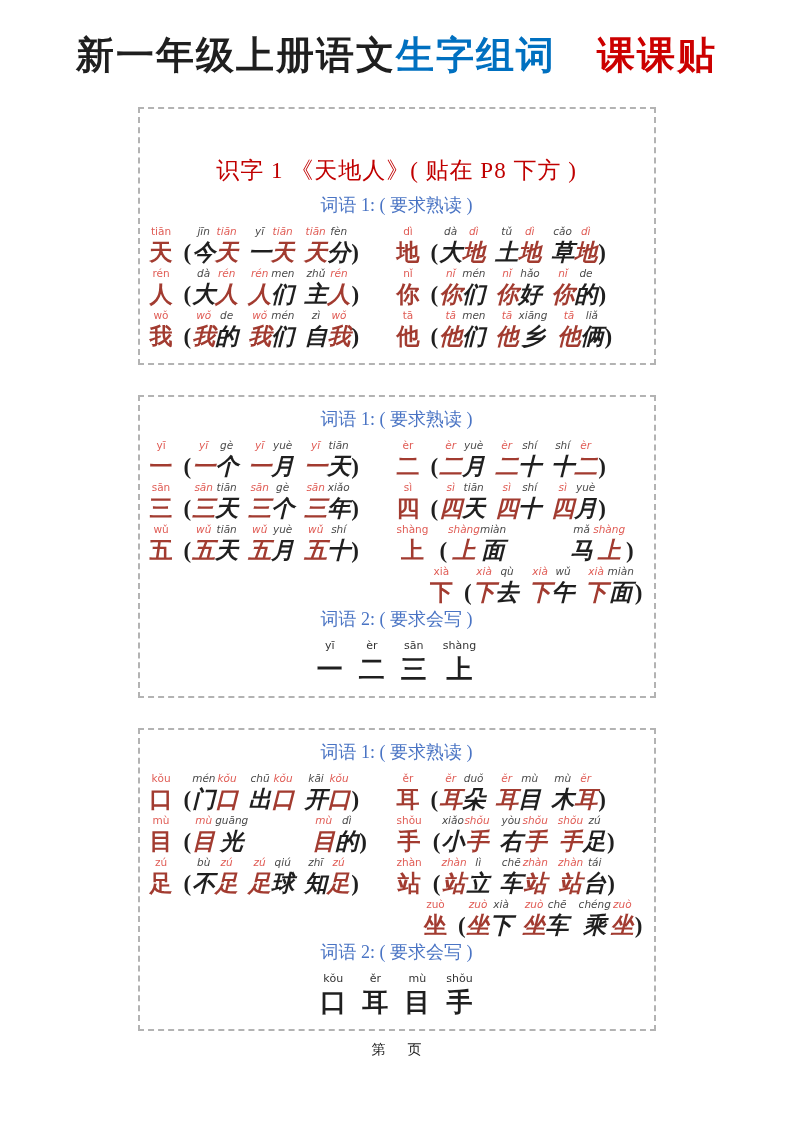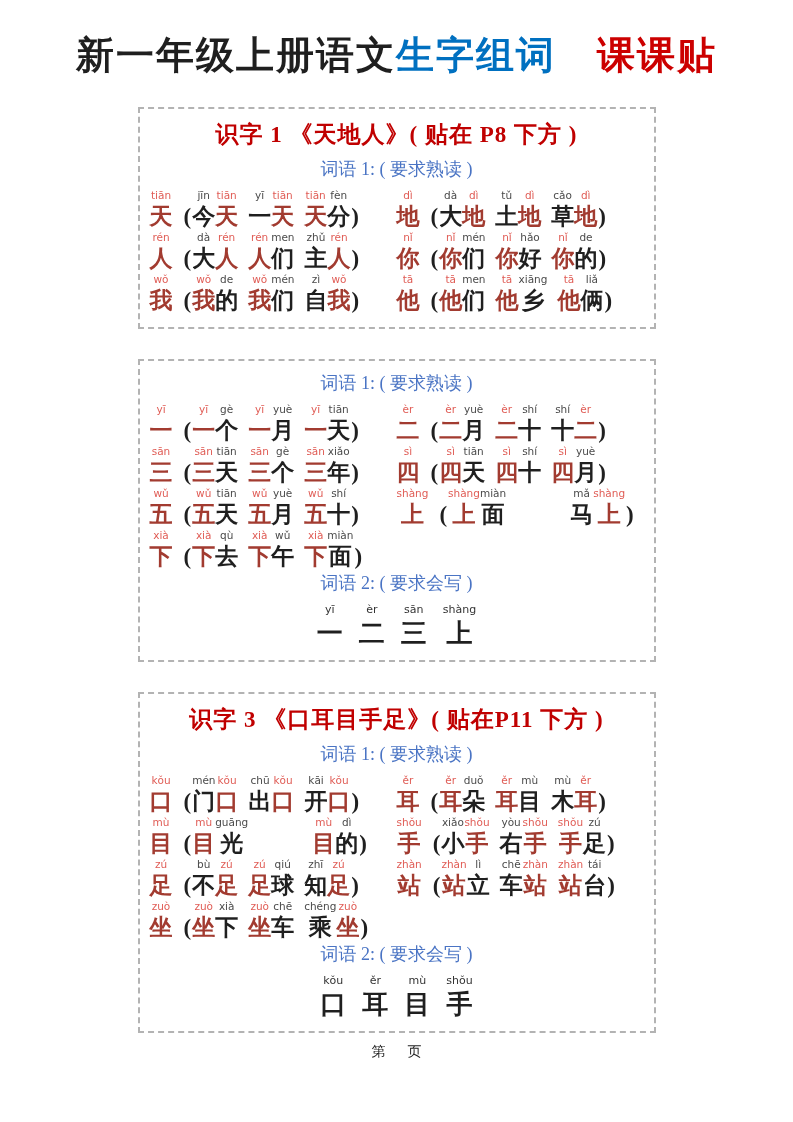--- a/index.html
+++ b/index.html
@@ -23,51 +23,51 @@
   .page-title .t-red{color:var(--title-red);margin-left:41px;}
 
   .box{
     width:518px; margin:26px auto 0 auto;
     border:2px dashed var(--border);
     padding:10px 10px 12px 10px;
   }
   .box + .box{margin-top:30px;}
   .box-title{
     text-align:center; color:var(--header-red);
-    font-size:23px; font-weight:bold; letter-spacing:1px;
-    margin-bottom:7px; white-space:nowrap;
+    font-size:23px; font-weight:normal; letter-spacing:1px;
+    margin-bottom:7px; white-space:nowrap;margin-top:36px;
   }
   .box-sub{
     text-align:center; color:var(--sub-blue);
     font-size:18px; font-weight:400; margin-bottom:9px; white-space:nowrap;
   }
 
   .rows{}
   .row{display:flex; margin:2px 0;}
-  .row.center{justify-content:flex-start;}
+  .row.center{justify-content:flex-end;}
   .row.center .entry{width:auto;}
   .entry{width:50%; display:flex; align-items:flex-end;}
 
   .unit{display:inline-flex; flex-direction:column; align-items:center; line-height:1;}
   .unit .py{
     font-family:"DejaVu Sans","Liberation Sans",sans-serif;
     font-size:10.5px; height:14px; white-space:nowrap;
   }
   .py.red{color:var(--pinyin-red);}
   .py.gray{color:var(--pinyin-gray);}
   .py.dark{color:#333333;}
   .unit .hz{font-size:23px; line-height:1.12; font-weight:600;}
   .hz.redc{color:var(--char-red);}
   .hz.blackc{color:var(--char-black);}
   .unit.main{margin-right:10px;}
   .paren{
     font-size:23px; line-height:1.12; color:var(--char-black);
     align-self:flex-end; font-weight:600; padding:0 1px;
   }
-  .words{display:inline-flex; align-items:flex-end;}
+  .words{display:inline-flex; align-items:flex-end;font-style:italic;}
   .word{display:inline-flex; margin-right:10px;}
   .word:last-child{margin-right:0;}
   .word-gap{display:inline-block; width:44px; margin-right:10px;}
 
   .write-row{
     display:flex; justify-content:center; gap:16px; margin-top:8px;
   }
   .write-row .hz{font-size:26px; font-weight:bold;}
   .write-row .py{font-size:11px; height:15px;}
 
@@ -635,21 +635,20 @@
         <span class="hz blackc">三</span>
       </span>
       <span class="unit">
         <span class="py dark">shàng</span>
         <span class="hz blackc">上</span>
       </span>
     </div>
   </div>
 
 <div class="box">
-  <div class="box-title">识字 3 《口耳目手足》( 贴在P11 下方 )</div>
   <div class="box-sub">词语 1: ( 要求熟读 )</div>
   <div class="rows">
       <div class="row">
         <div class="entry">
           <span class="unit main">
             <span class="py red">kǒu</span>
             <span class="hz redc">口</span>
           </span>
           <span class="paren">(</span>
           <span class="words">

